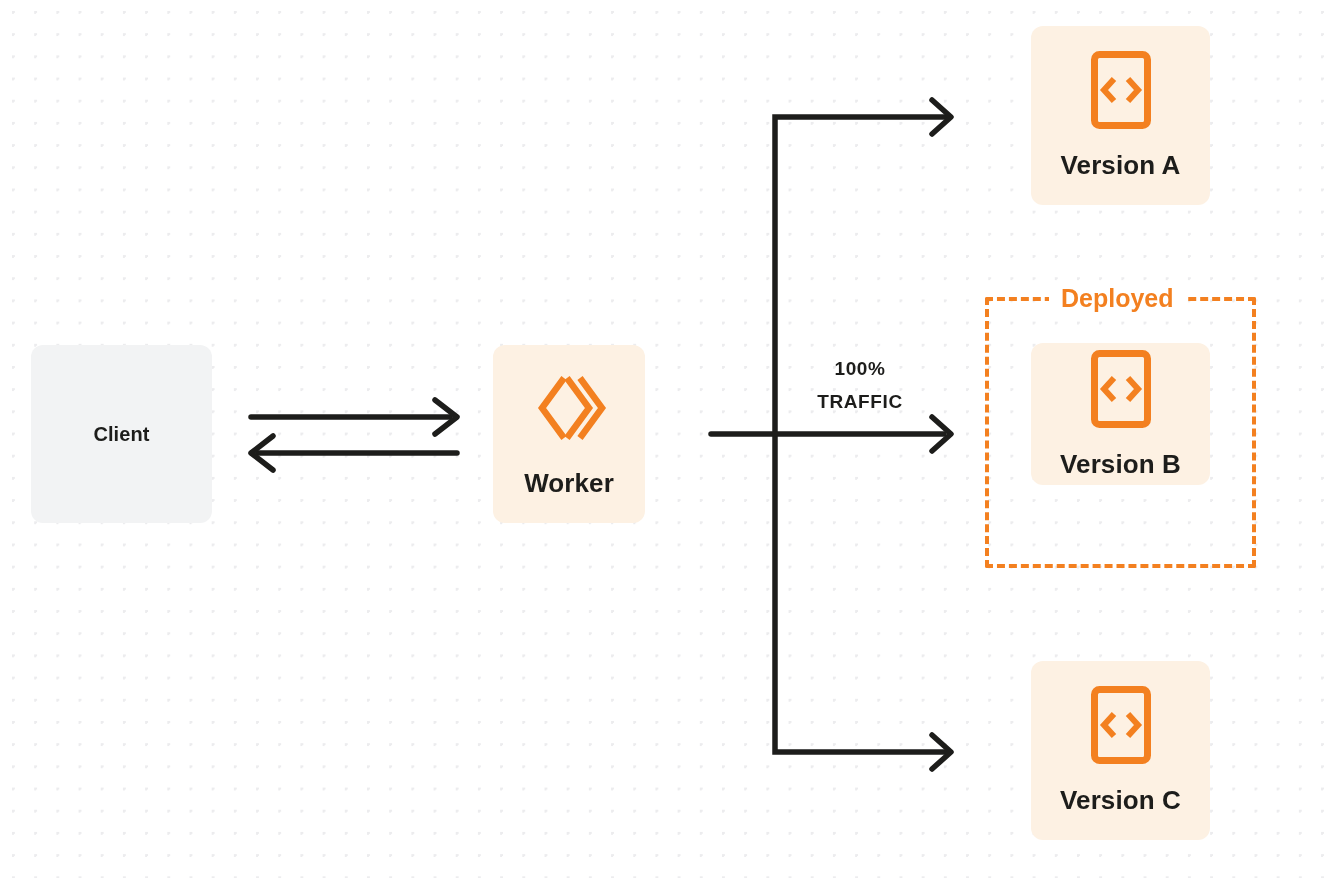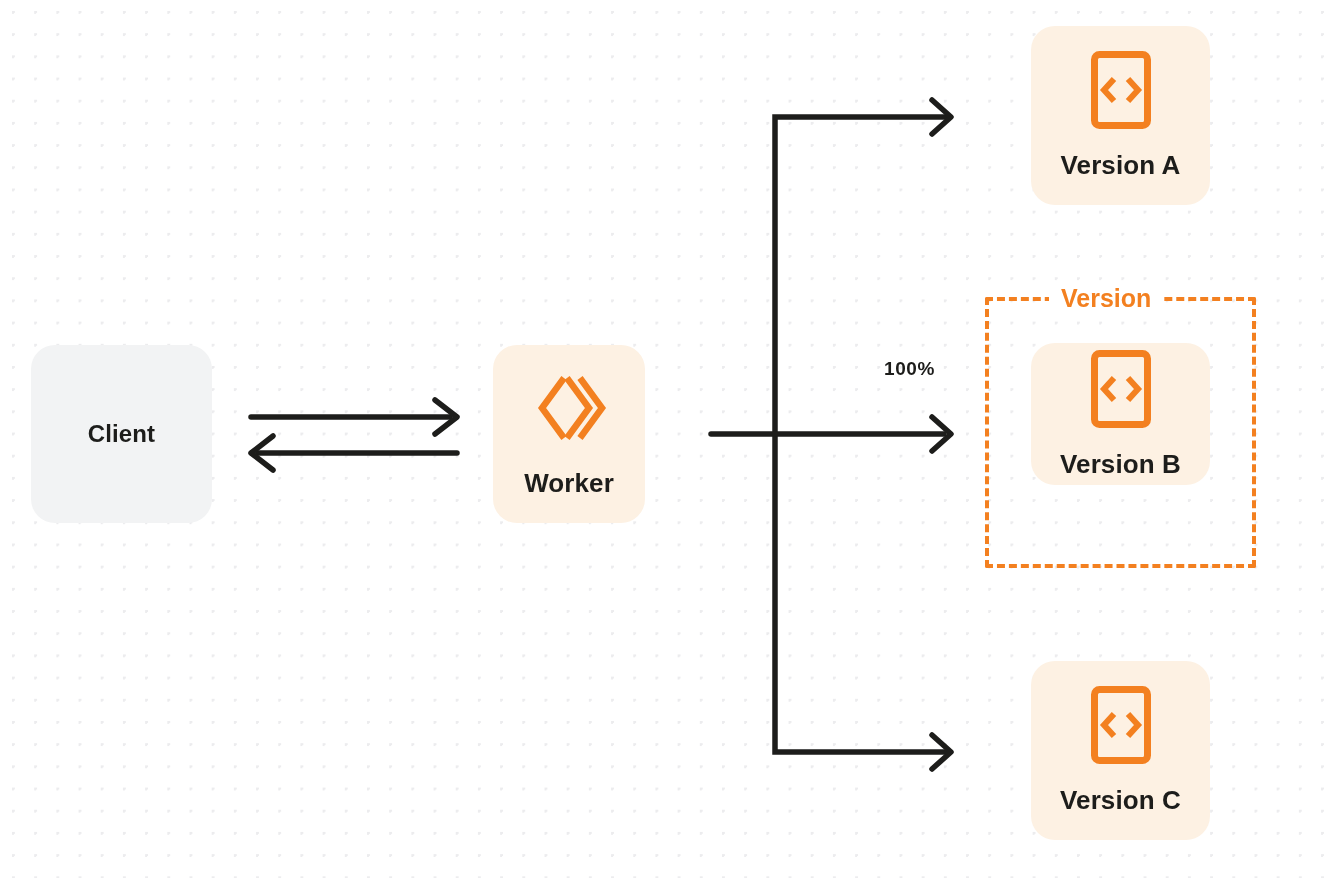--- a/index.html
+++ b/index.html
@@ -22,21 +22,21 @@
     background-color: #ffffff;
     background-image: radial-gradient(circle at 1px 1px, #ececee 1.6px, transparent 1.7px);
     background-size: 22.2px 22.2px;
     background-position: 12px 11px;
   }
 
   
   .node {
     position: absolute;
     box-sizing: border-box;
-    border-radius: 24px;
+    border-radius: 12px;
     display: flex;
     flex-direction: column;
     align-items: center;
     justify-content: center;
   }
 
   .node-client {
     background: #f2f3f4;
   }
 
@@ -46,21 +46,21 @@
 
   .node-label {
     font-weight: bold;
     color: #1d1d1b;
     letter-spacing: 0.1px;
     text-align: center;
     white-space: nowrap;
   }
 
   .label-client {
-    font-size: 24px;
+    font-size: 20px;
     text-align: right;
   }
 
   .label-worker {
     font-size: 26px;
     margin-top: 22px;
   }
 
   .label-version {
     font-size: 26px;
@@ -88,21 +88,21 @@
     color: #f38020;
     background: #ffffff;
     padding: 0 12px;
     white-space: nowrap;
     line-height: 1;
   }
 
   
   .traffic-note {
     position: absolute;
-    text-align: right;
+    text-align: center;
     font-weight: bold;
     color: #1d1d1b;
     font-size: 19px;
     line-height: 1.75;
     letter-spacing: 0.6px;
     white-space: nowrap;
   }
 
   
   .edges {
@@ -172,21 +172,21 @@
       <svg width="62" height="80" viewBox="0 0 62 80" xmlns="http://www.w3.org/2000/svg">
         <rect x="4.5" y="4.5" width="53" height="71" rx="5" ry="5" fill="none" stroke="#f38020" stroke-width="7"></rect>
         <path d="M24 29 L14 40 L24 51" fill="none" stroke="#f38020" stroke-width="6" stroke-linecap="butt" stroke-linejoin="miter"></path>
         <path d="M38 29 L48 40 L38 51" fill="none" stroke="#f38020" stroke-width="6" stroke-linecap="butt" stroke-linejoin="miter"></path>
       </svg>
     </span>
     <div class="node-label label-version">Version A</div>
   </div>
 
   <div class="deployed-frame" style="left:985px; top:297px; width:271px; height:271px;"></div>
-  <div class="deployed-label" style="left:1049px; top:286px;">Version</div>
+  <div class="deployed-label" style="left:1049px; top:286px;">Deployed</div>
 
   <div class="node node-version" style="left:1031px; top:343px; width:179px; height:142px;">
     <span class="icon-wrap">
       <svg width="62" height="80" viewBox="0 0 62 80" xmlns="http://www.w3.org/2000/svg">
         <rect x="4.5" y="4.5" width="53" height="71" rx="5" ry="5" fill="none" stroke="#f38020" stroke-width="7"></rect>
         <path d="M24 29 L14 40 L24 51" fill="none" stroke="#f38020" stroke-width="6" stroke-linecap="butt" stroke-linejoin="miter"></path>
         <path d="M38 29 L48 40 L38 51" fill="none" stroke="#f38020" stroke-width="6" stroke-linecap="butt" stroke-linejoin="miter"></path>
       </svg>
     </span>
     <div class="node-label label-version">Version B</div>
@@ -198,15 +198,16 @@
         <rect x="4.5" y="4.5" width="53" height="71" rx="5" ry="5" fill="none" stroke="#f38020" stroke-width="7"></rect>
         <path d="M24 29 L14 40 L24 51" fill="none" stroke="#f38020" stroke-width="6" stroke-linecap="butt" stroke-linejoin="miter"></path>
         <path d="M38 29 L48 40 L38 51" fill="none" stroke="#f38020" stroke-width="6" stroke-linecap="butt" stroke-linejoin="miter"></path>
       </svg>
     </span>
     <div class="node-label label-version">Version C</div>
   </div>
 
   <div class="traffic-note" style="left:785px; top:352px; width:150px;">
     <div>100%</div>
+    <div>TRAFFIC</div>
   </div>
 
 </div>
 
 </body></html>

